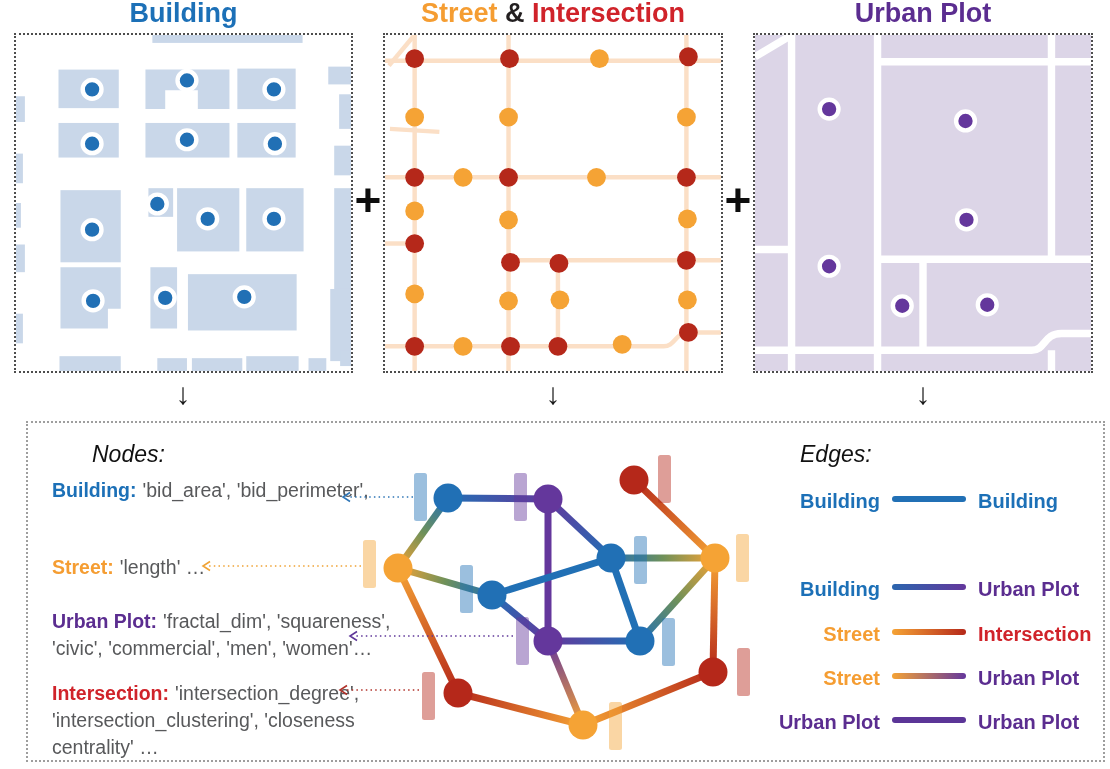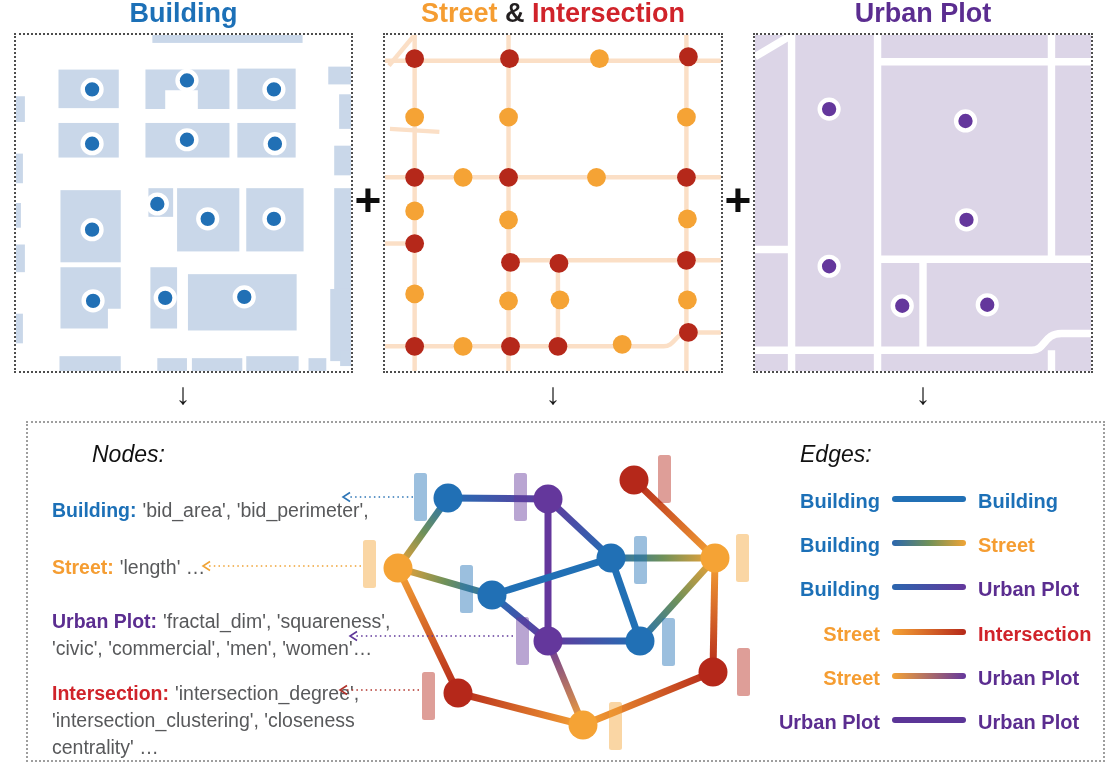--- a/index.html
+++ b/index.html
@@ -29,21 +29,21 @@
   #arrow1{left:161px;} #arrow2{left:531px;} #arrow3{left:901px;}
   .bottom-box{position:absolute;left:26px;top:421px;width:1079px;height:341px;
         border:2px dotted #9e9e9e;box-sizing:border-box;background:#fff;}
   .section-heading{position:absolute;font-size:23px;font-style:italic;color:#111;}
   #nodes-heading{left:64px;top:18px;}
   #edges-heading{left:772px;top:18px;}
   .ntype{position:absolute;width:345px;font-size:19.5px;line-height:27px;}
   .nlabel{font-weight:bold;}
   .attrs{color:#58595b;margin-left:6px;}
   .attrs2{color:#58595b;}
-  #nt-building{left:24px;top:54px;margin-top:20px;}
+  #nt-building{left:24px;top:54px;}
   #nt-street{left:24px;top:131px;}
   #nt-plot{left:24px;top:185px;}
   #nt-intersection{left:24px;top:257px;}
   .legend-row{position:absolute;left:648px;height:26px;line-height:26px;font-size:20px;
         font-weight:bold;white-space:nowrap;}
   #lr0{top:63px;} #lr1{top:107px;} #lr2{top:151px;} #lr3{top:196px;} #lr4{top:240px;} #lr5{top:284px;}
   .llabel{display:inline-block;width:204px;text-align:right;vertical-align:middle;}
   .rlabel{display:inline-block;vertical-align:middle;}
   .lline{display:inline-block;width:74px;height:6px;border-radius:3px;margin:0 12px;
         vertical-align:middle;position:relative;top:-2px;}
@@ -221,23 +221,20 @@
     </div>
     <div class="ntype" id="nt-intersection">
       <div><span class="nlabel c-intersection">Intersection:</span><span class="attrs">'intersection_degree',</span></div>
       <div><span class="attrs2">'intersection_clustering', 'closeness centrality' …</span></div>
     </div>
 
     <div class="section-heading" id="edges-heading">Edges:</div>
 
     <div class="legend-row" id="lr0">
       <span class="llabel c-building">Building</span><span class="lline grad-bb"></span><span class="rlabel c-building">Building</span>
-    </div>
-    <div class="legend-row" id="lr1">
-      <span class="llabel c-building">Building</span><span class="lline grad-bs"></span><span class="rlabel c-street">Street</span>
     </div>
     <div class="legend-row" id="lr2">
       <span class="llabel c-building">Building</span><span class="lline grad-bp"></span><span class="rlabel c-plot">Urban Plot</span>
     </div>
     <div class="legend-row" id="lr3">
       <span class="llabel c-street">Street</span><span class="lline grad-si"></span><span class="rlabel c-intersection">Intersection</span>
     </div>
     <div class="legend-row" id="lr4">
       <span class="llabel c-street">Street</span><span class="lline grad-sp"></span><span class="rlabel c-plot">Urban Plot</span>
     </div>

